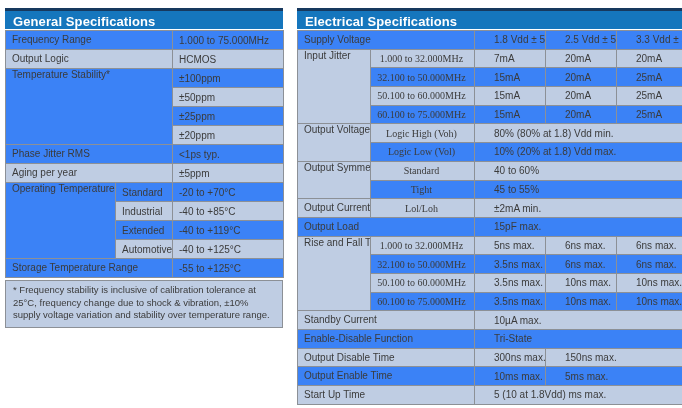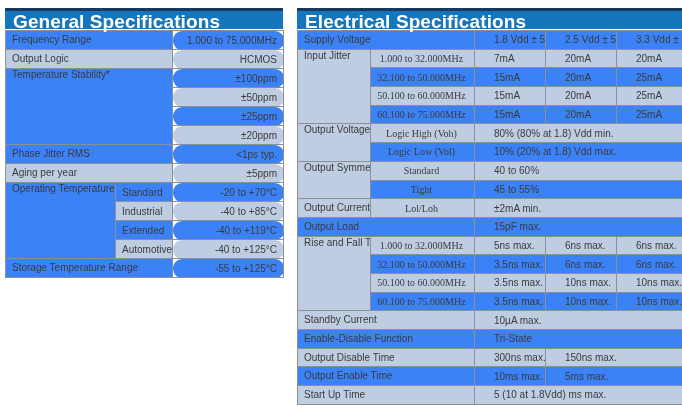--- a/index.html
+++ b/index.html
@@ -17,21 +17,21 @@
   }
   .spec-panel{position:absolute;top:8px;}
   #general-panel{left:5px;width:278px;}
   #electrical-panel{left:297px;width:389px;}
 
   .title-bar{
     border-top:3px solid var(--header-navy);
     background:var(--header-blue);
     color:#ffffff;
     font-weight:bold;
-    font-size:19px;
+    font-size:13px;
     height:21px;line-height:21px;
     padding-left:8px;
     letter-spacing:0.1px;
     box-sizing:border-box;
   }
   table.spec-table{
     border-collapse:collapse;
     table-layout:fixed;
     width:100%;
     margin-top:1px;
@@ -48,21 +48,21 @@
   #general-table td{height:19px;}
   #electrical-table td{height:18.7px;}
 
   tr.plain{background:#3b82f6;}
   tr.stripe{background:var(--stripe-blue);margin-left:10px;}
 
   td.label{text-align:left;white-space:normal;line-height:1.2;}
   td.vtop{vertical-align:top;padding-top:2px;}
 
   #general-table td.sub{text-align:left;}
-  #general-table td.value{text-align:right;border-radius:9px;}
+  #general-table td.value{text-align:left;}
   #electrical-table td.sub{text-align:center;padding-right:8px;font-family:Liberation Serif, serif;}
   #electrical-table td.value{text-align:left;padding:0 19px;}
 
   .footnote{
     margin-top:2px;
     background:var(--stripe-blue);
     border:1px solid var(--border-gray);
     font-size:9.5px;
     line-height:1.32;
     color:var(--text-color);
@@ -127,20 +127,21 @@
         <tr class="stripe">
           <td class="sub">Automotive</td>
           <td class="value">-40 to +125°C</td>
         </tr>
         <tr class="plain">
           <td colspan="2" class="label">Storage Temperature Range</td>
           <td class="value">-55 to +125°C</td>
         </tr>
       </tbody>
   </table>
+  <div class="footnote">* Frequency stability is inclusive of calibration tolerance at 25°C, frequency change due to shock &amp; vibration, ±10% supply voltage variation and stability over temperature range.</div>
 </div>
 
 <div class="spec-panel" id="electrical-panel">
   <div class="title-bar">Electrical Specifications</div>
   <table class="spec-table" id="electrical-table">
     <colgroup>
       <col style="width:73px">
         <col style="width:104px">
         <col style="width:71px">
         <col style="width:71px">

